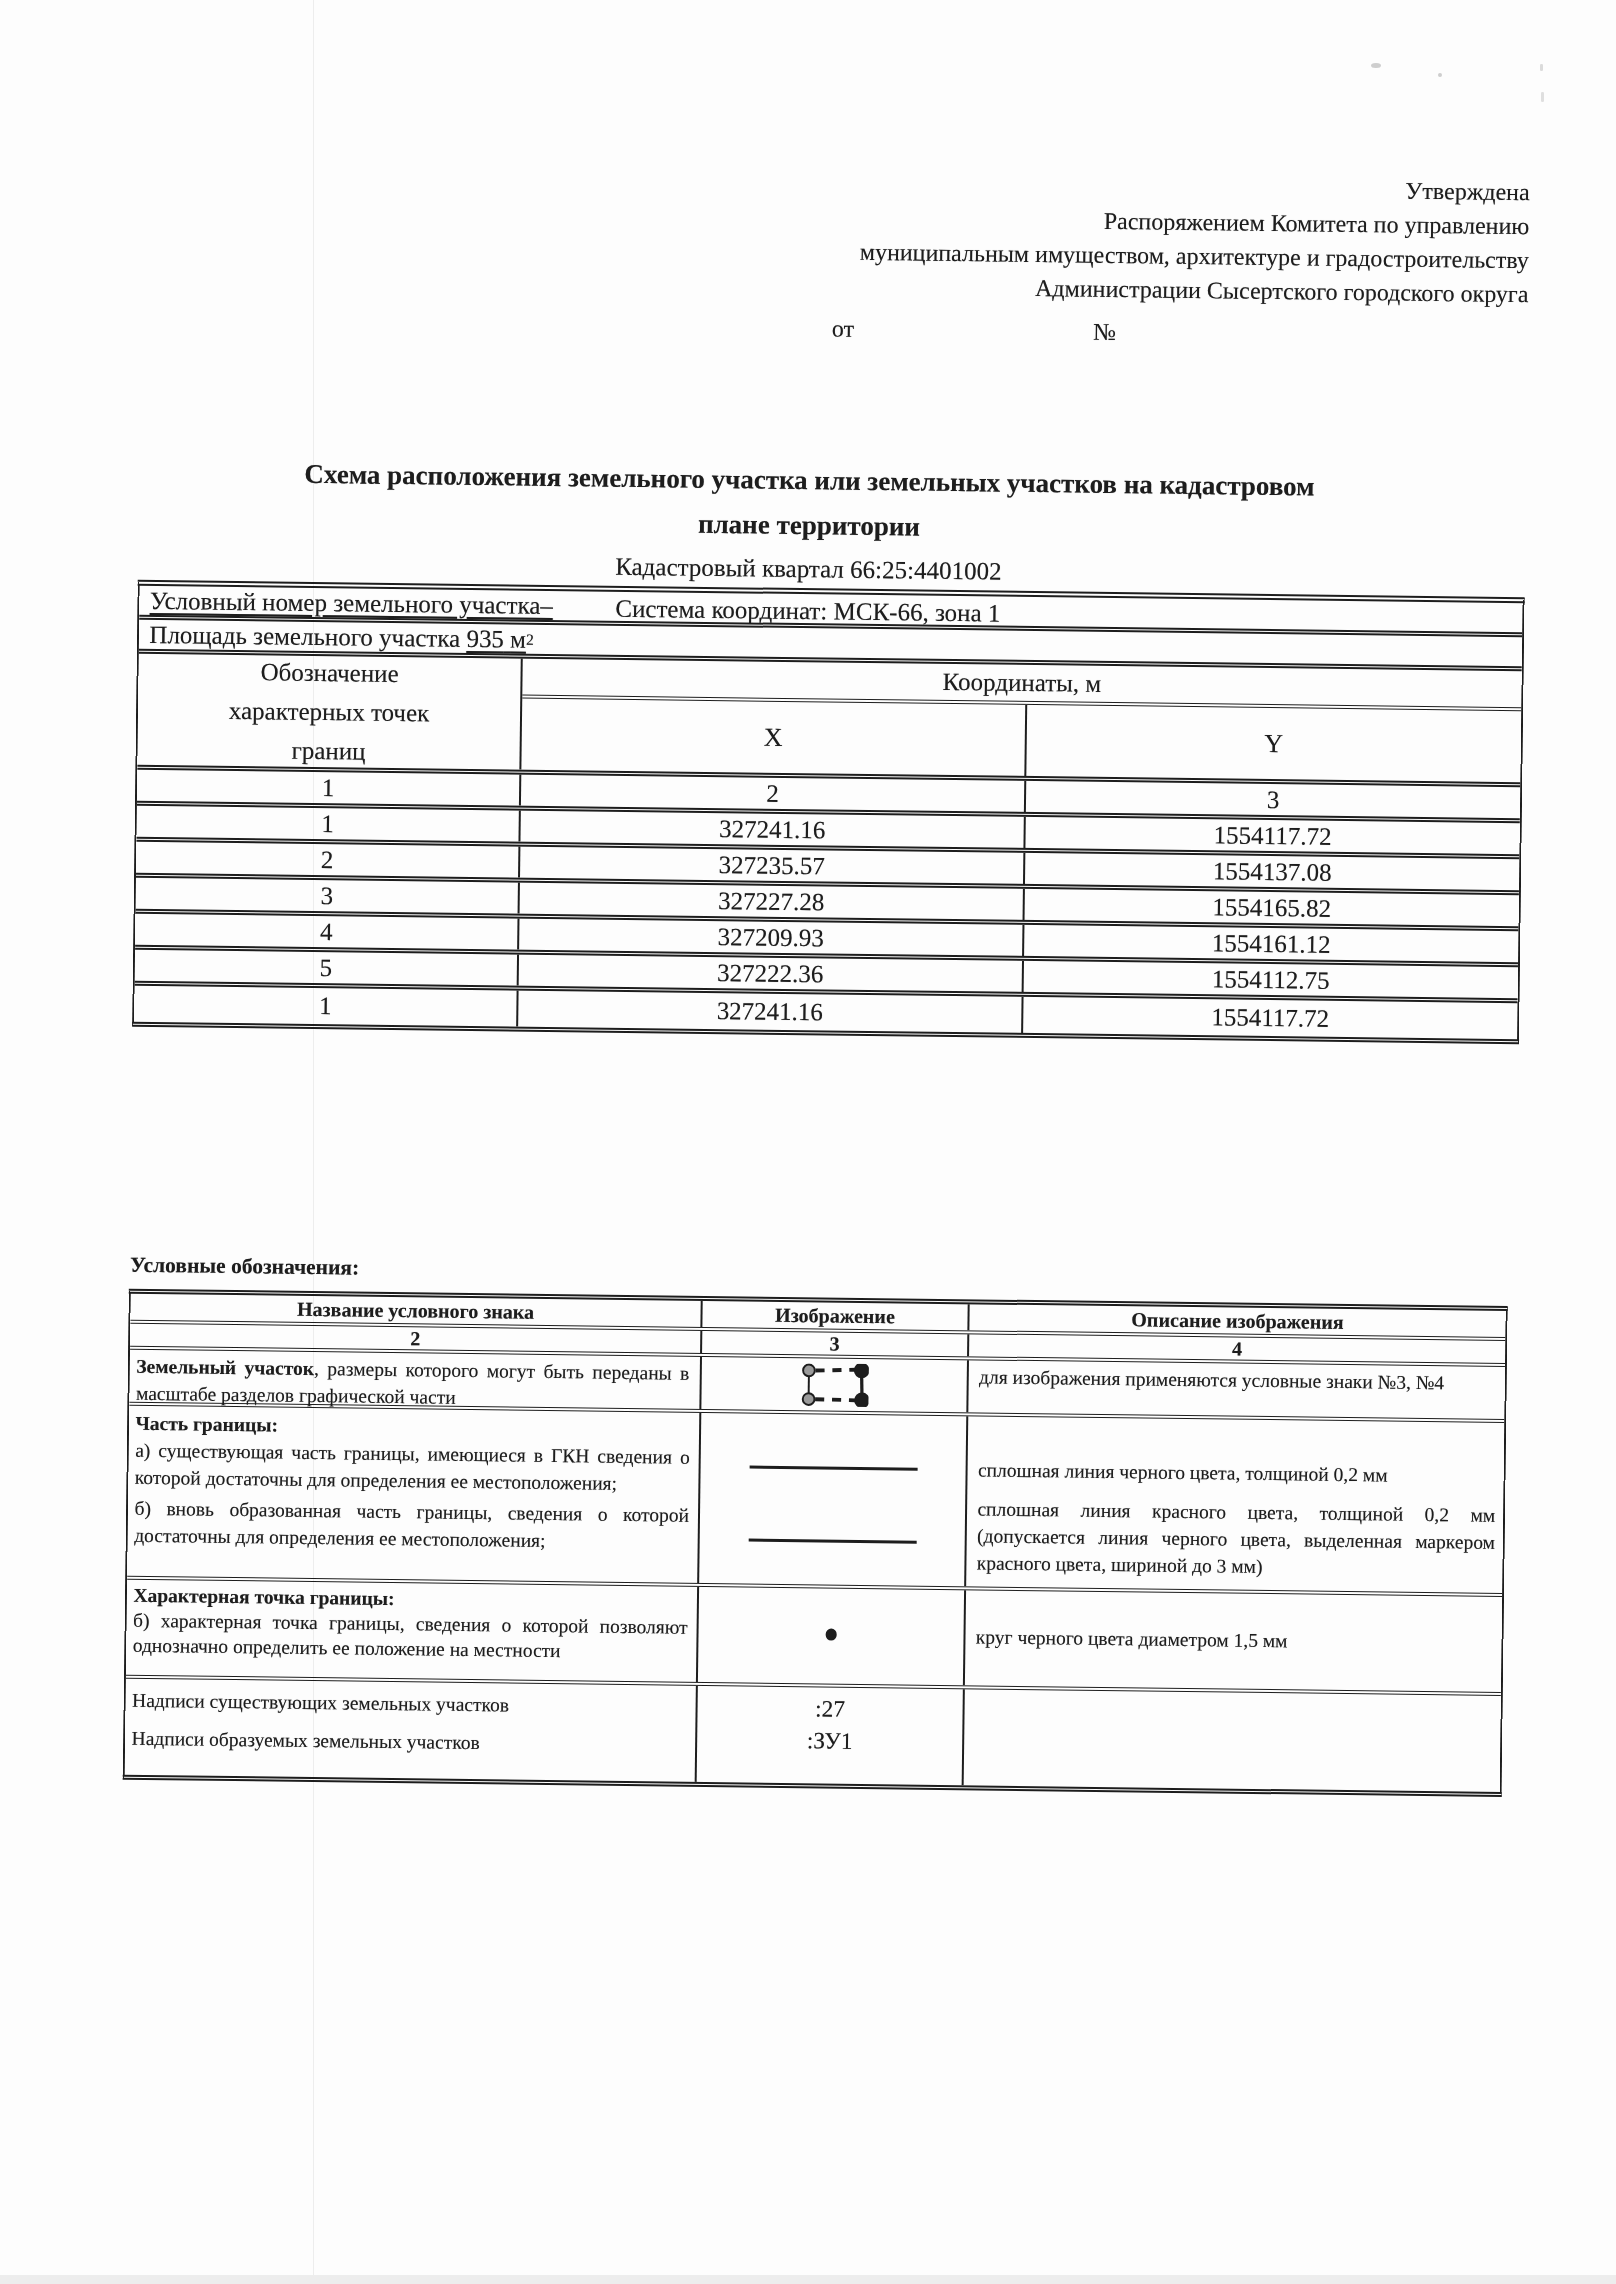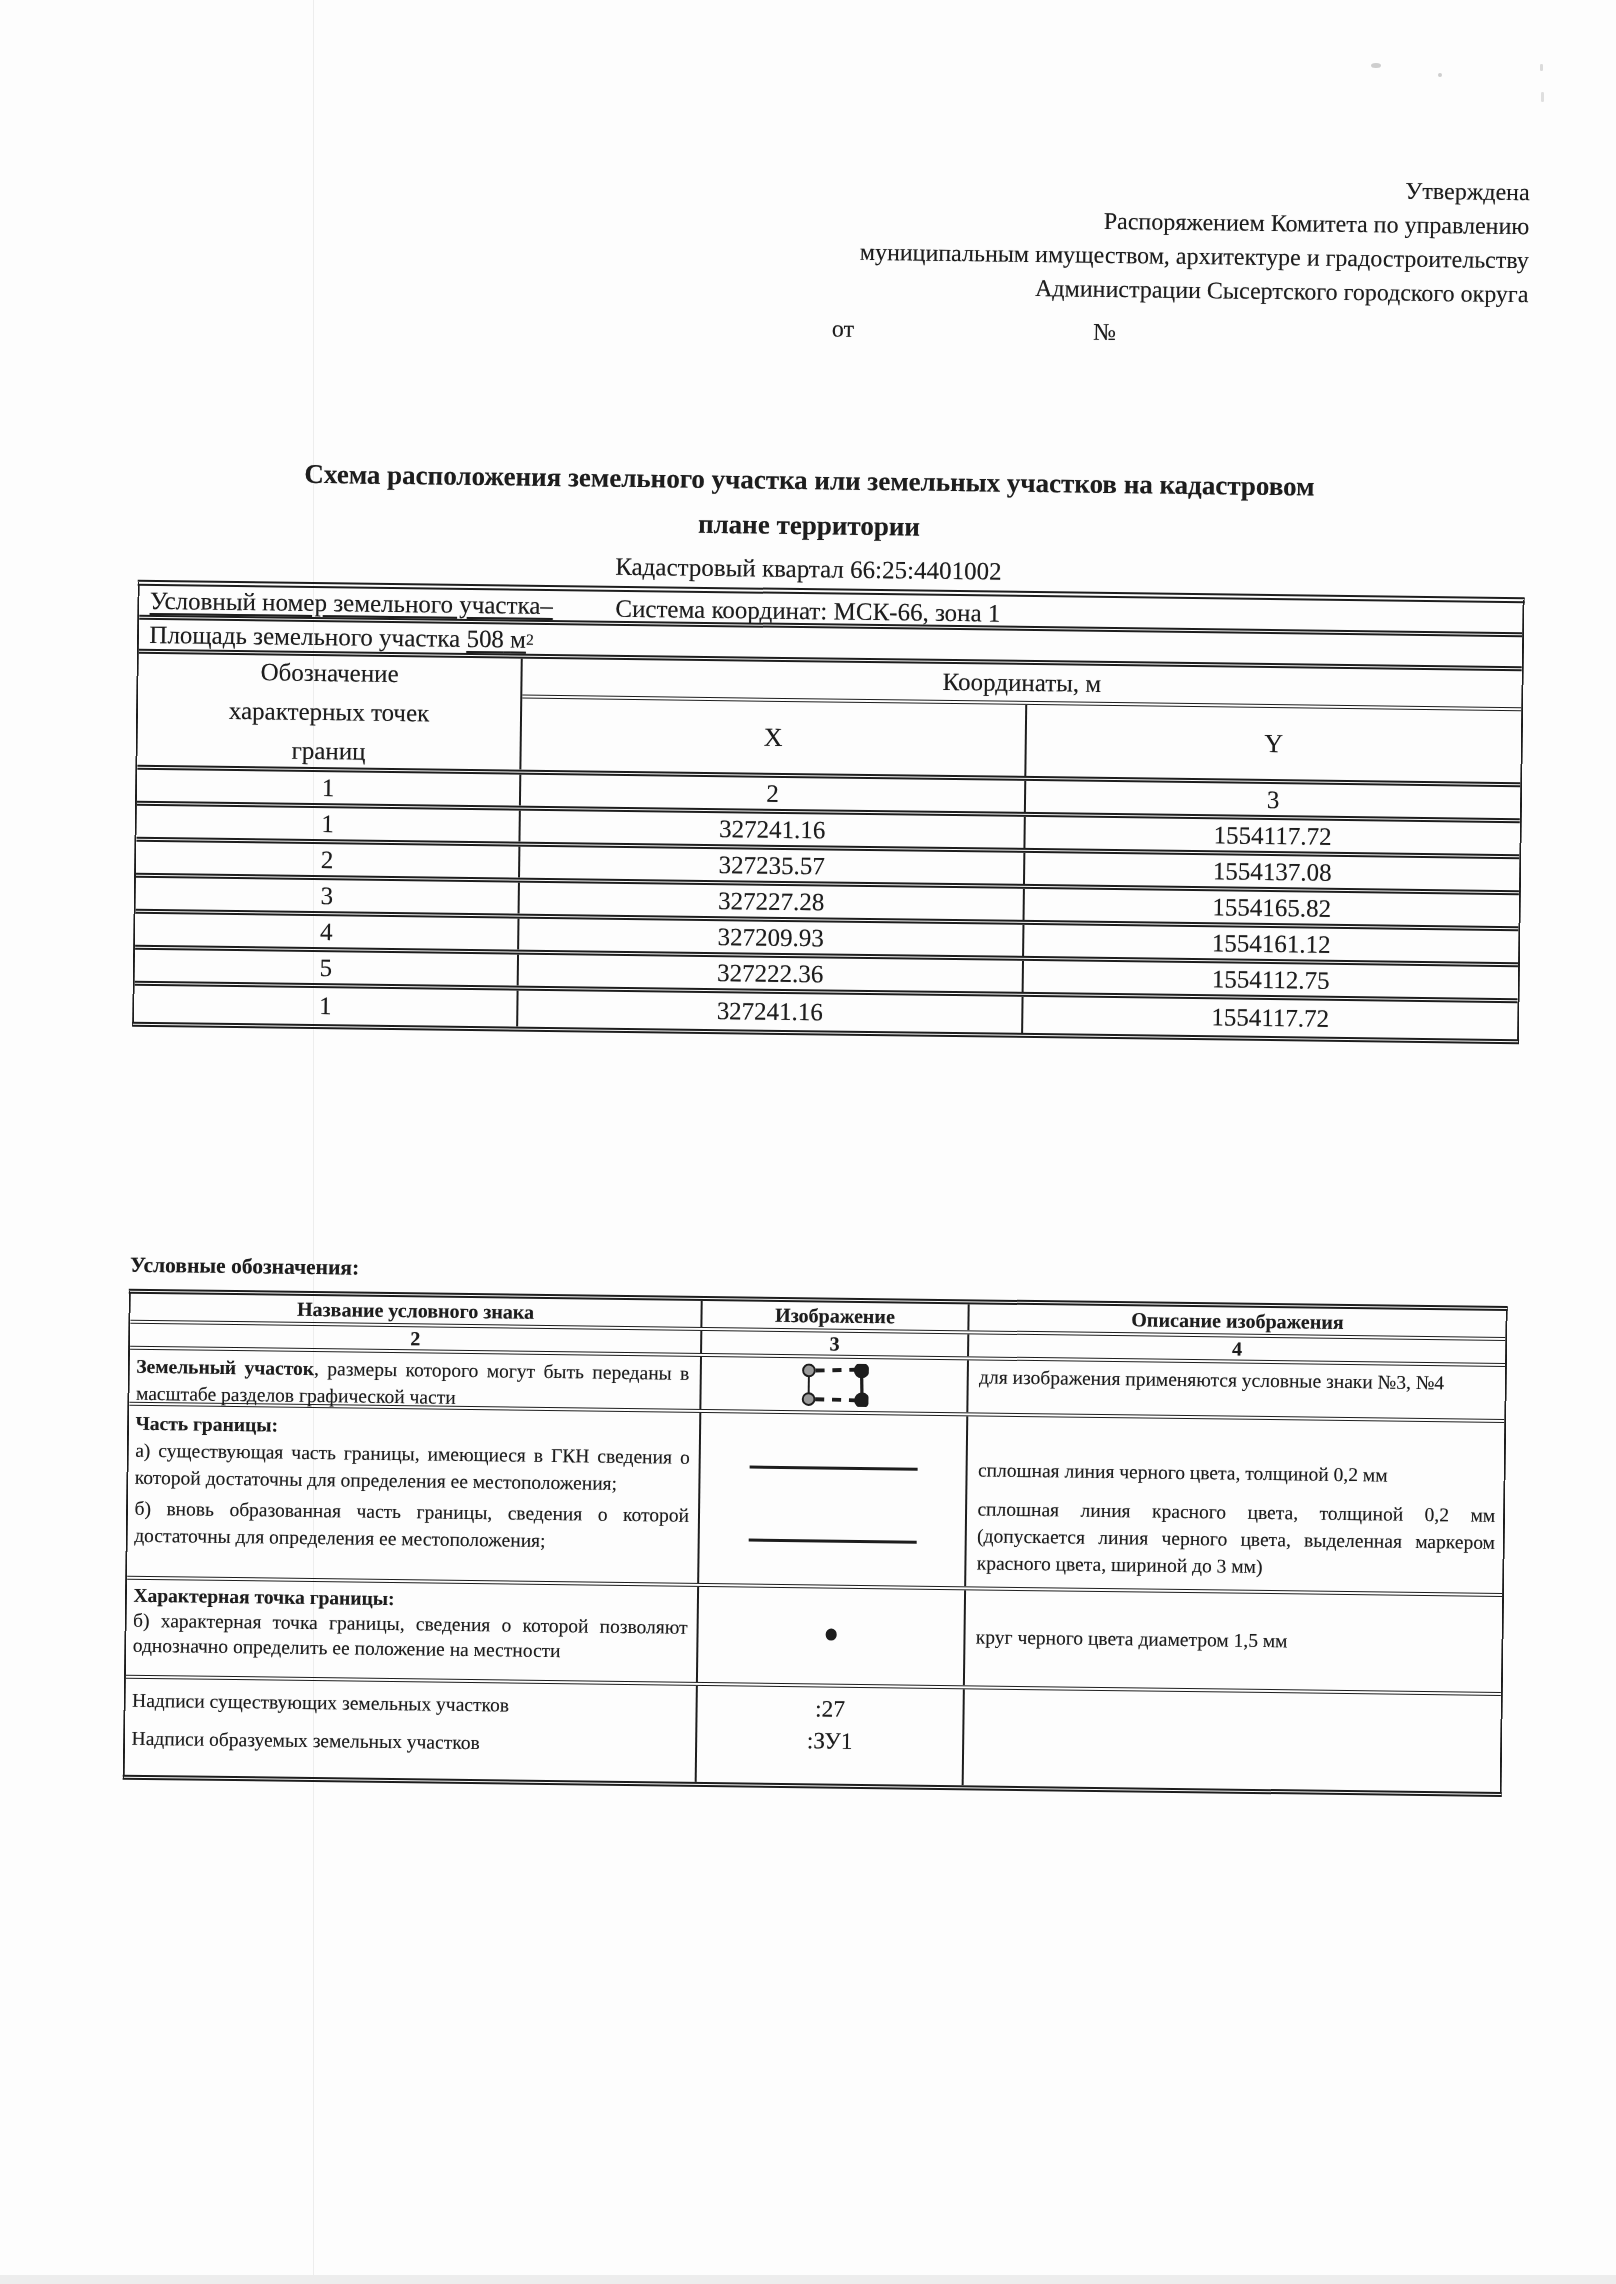--- a/index.html
+++ b/index.html
@@ -142,21 +142,21 @@
     <div class="title-bold">плане территории</div>
     <div class="title-sub">Кадастровый квартал 66:25:4401002</div>
     <div class="title-sub">Система координат: МСК-66, зона 1</div>
   </div>
 
   <div class="coord-table">
     <div class="ct-row ct-free">
       <span class="u">Условный номер земельного участка–</span>
     </div>
     <div class="ct-row ct-free">
-      <span>Площадь земельного участка</span>&nbsp;<span class="u"><span>508</span>&nbsp;<span>м</span></span><sup>2</sup>
+      <span>Площадь земельного участка</span>&nbsp;<span class="u"><span>935</span>&nbsp;<span>м</span></span><sup>2</sup>
     </div>
     <div class="ct-row ct-head flexrow">
       <div class="cell-c1">
         <div class="inner">Обозначение характерных точек границ</div>
       </div>
       <div class="ct-head-right">
         <div class="ct-coords-label">Координаты, м</div>
         <div class="ct-xy">
           <div class="cell-c2">X</div>
           <div class="cell-y">Y</div>

